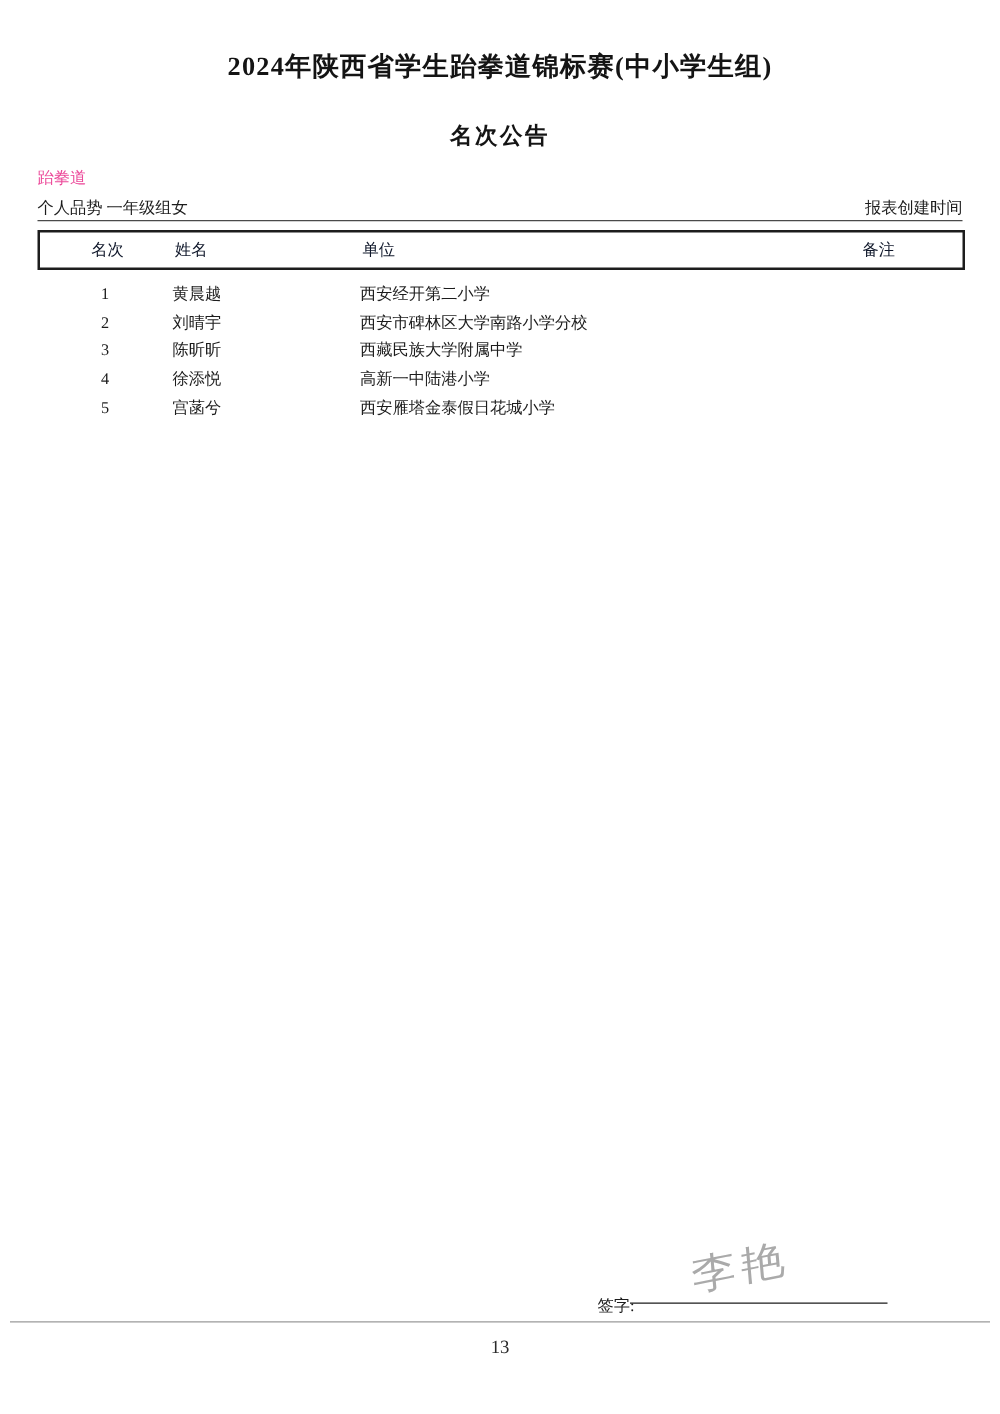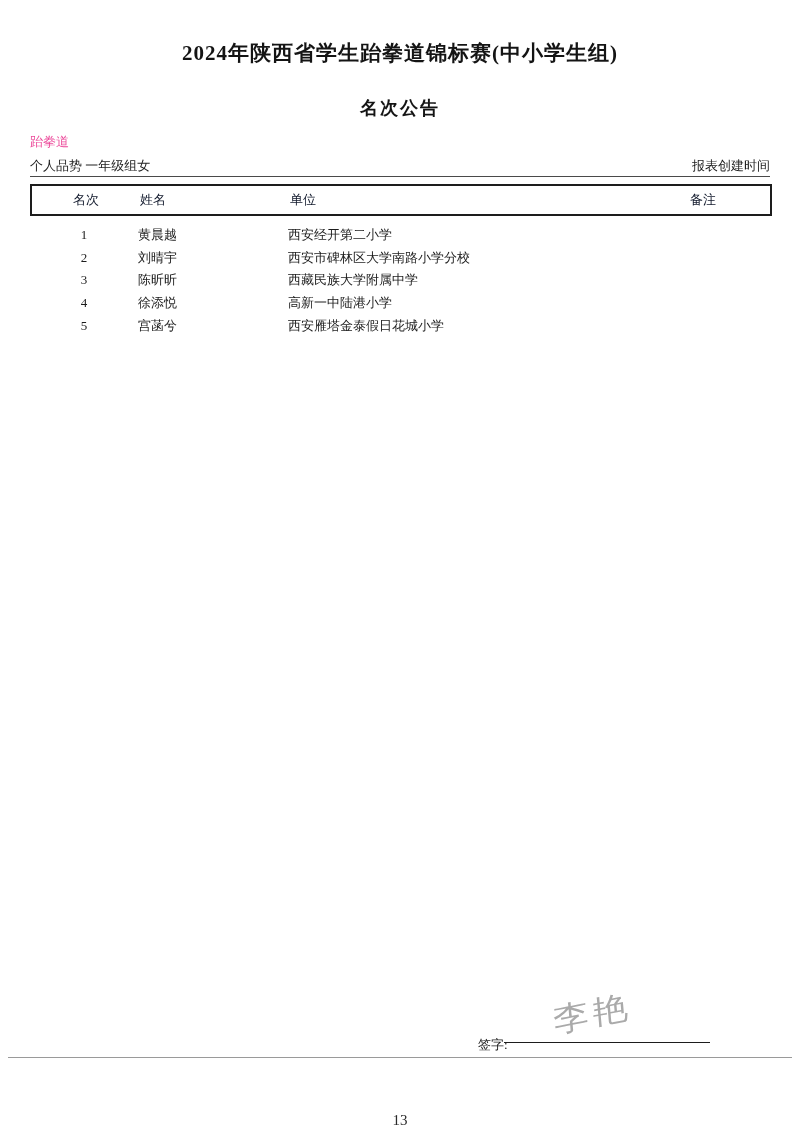--- a/index.html
+++ b/index.html
@@ -79,21 +79,21 @@
     border-top:1px solid #9a9a9a;
   }
   .footer-row {
     position:absolute; top:1061px; left:22px; width:756px;
     display:flex; justify-content:space-between;
     font-size:11px; color:#2a2a2a;
   }
   .footer-created span + span { margin-left:6px; }
   .page-number {
     position:absolute; top:1070px; left:0; width:800px;
-    text-align:center; font-size:15px; color:#2a2a2a;margin-top:42px;
+    text-align:center; font-size:15px; color:#2a2a2a;
   }
 </style>
 </head>
 <body>
 
 <div class="page">
 
   <div class="doc-title">2024年陕西省学生跆拳道锦标赛(中小学生组)</div>
   <div class="doc-subtitle">名次公告</div>
 

